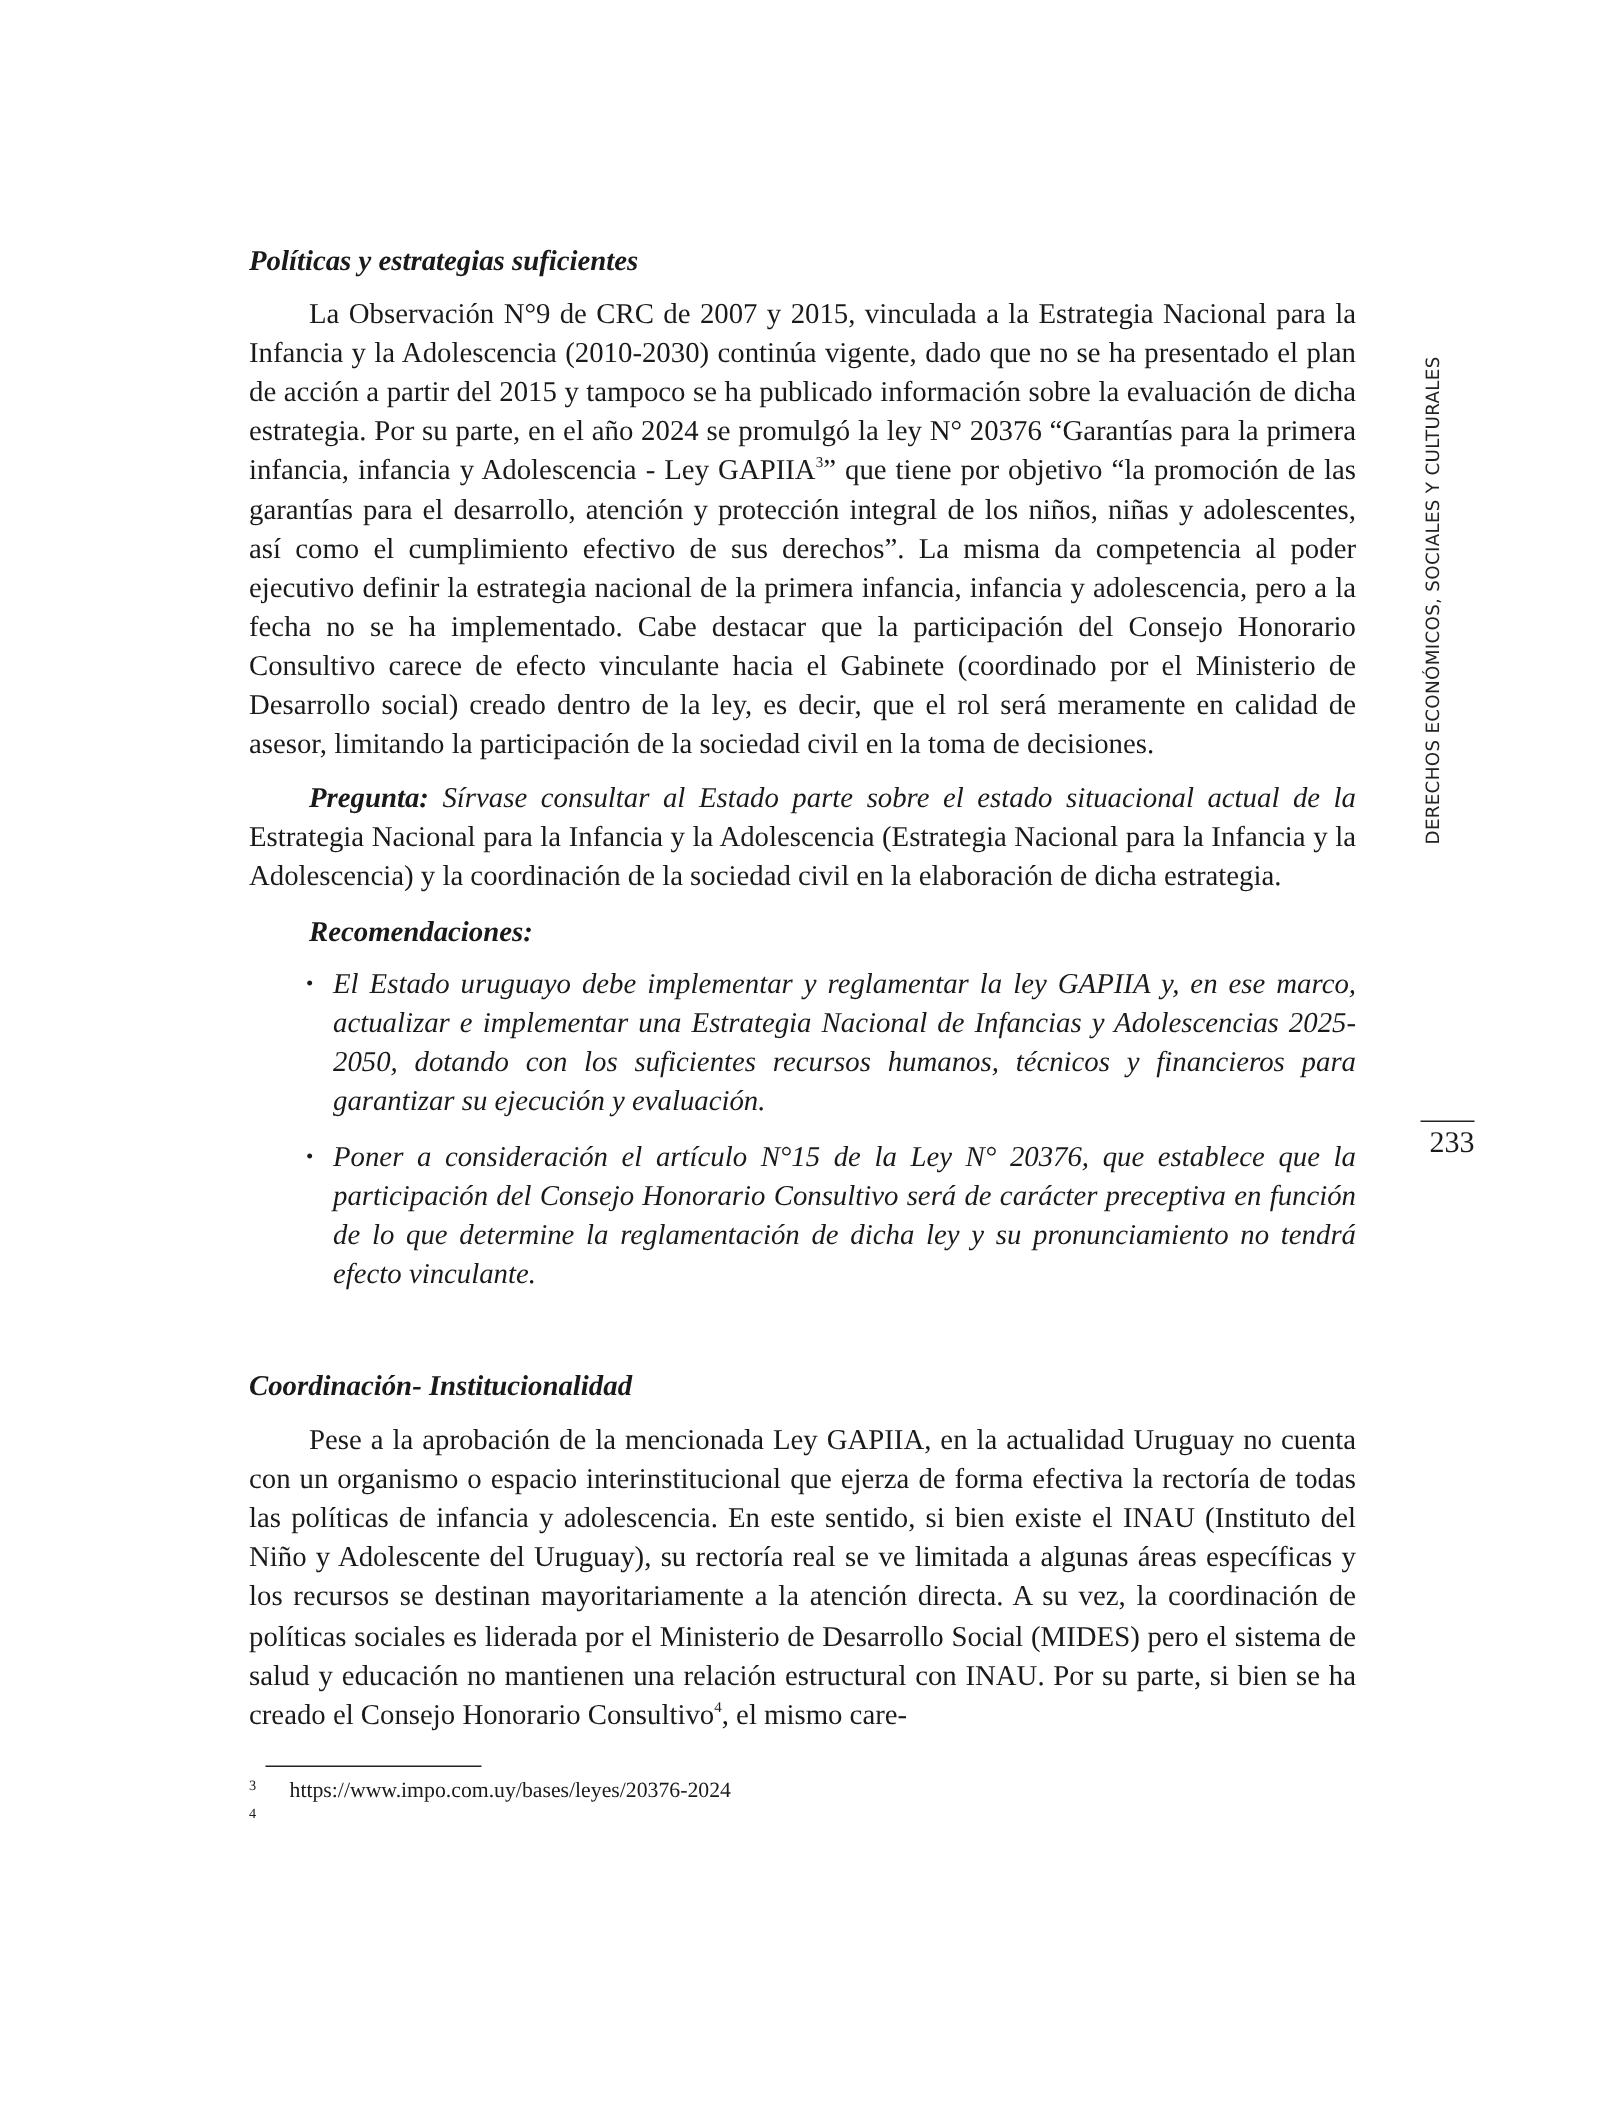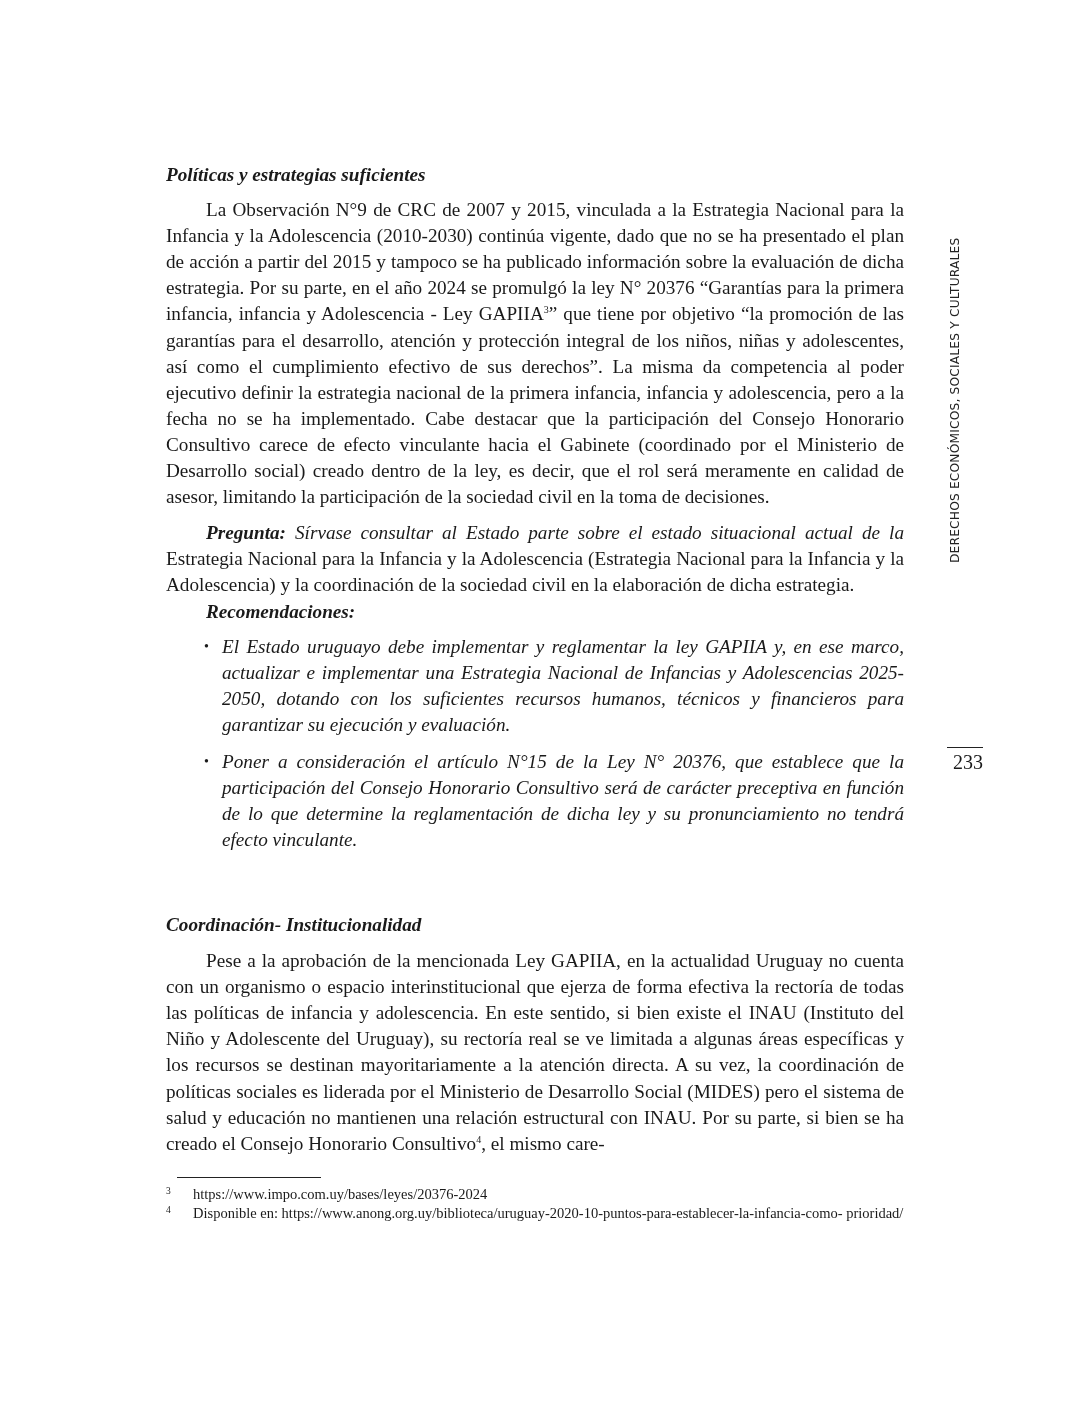--- a/index.html
+++ b/index.html
@@ -30,31 +30,31 @@
 
 <div class="page">
 
   <div class="sidebar-title">DERECHOS ECONÓMICOS, SOCIALES Y CULTURALES</div>
   <div class="page-number">233</div>
 
   <div class="body-text" style="top:162px;">
     <h3 class="section-heading" style="margin-bottom:9px;">Políticas y estrategias suficientes</h3>
     <p class="indent"><span>La Observación N°9 de CRC de 2007 y 2015, vinculada a la Estrategia Nacional para la Infancia y la Adolescencia (2010-2030) continúa vigente, dado que no se ha presentado el plan de acción a partir del 2015 y tampoco se ha publicado información sobre la evaluación de dicha estrategia. Por su parte, en el año 2024 se promulgó la ley N° 20376 “Garantías para la primera infancia, infancia y Adolescencia - Ley GAPIIA</span><sup>3</sup><span>” que tiene por objetivo “la promoción de las garantías para el desarrollo, atención y protección integral de los niños, niñas y adolescentes, así como el cumplimiento efectivo de sus derechos”. La misma da competencia al poder ejecutivo definir la estrategia nacional de la primera infancia, infancia y adolescencia, pero a la fecha no se ha implementado. Cabe destacar que la participación del Consejo Honorario Consultivo carece de efecto vinculante hacia el Gabinete (coordinado por el Ministerio de Desarrollo social) creado dentro de la ley, es decir, que el rol será meramente en calidad de asesor, limitando la participación de la sociedad civil en la toma de decisiones.</span></p>
     <p class="indent" style="margin-top:10px;"><span class="bi">Pregunta:</span><span class="it"> Sírvase consultar al Estado parte sobre el estado situacional actual de la</span><span> Estrategia Nacional para la Infancia y la Adolescencia (Estrategia Nacional para la Infancia y la Adolescencia) y la coordinación de la sociedad civil en la elaboración de dicha estrategia.</span></p>
-    <p class="indent bi" style="margin-bottom:9px;">Recomendaciones:</p>
+    <p class="indent bi" style="margin-top:10px; margin-bottom:9px;">Recomendaciones:</p>
     <ul class="list">
       <li><span class="bullet">•</span><span>El Estado uruguayo debe implementar y reglamentar la ley GAPIIA y, en ese marco, actualizar e implementar una Estrategia Nacional de Infancias y Adolescencias 2025-2050, dotando con los suficientes recursos humanos, técnicos y financieros para garantizar su ejecución y evaluación.</span></li>
       <li><span class="bullet">•</span><span>Poner a consideración el artículo N°15 de la Ley N° 20376, que establece que la participación del Consejo Honorario Consultivo será de carácter preceptiva en función de lo que determine la reglamentación de dicha ley y su pronunciamiento no tendrá efecto vinculante.</span></li>
     </ul>
   </div>
 
   <div class="body-text" style="top:912px;">
     <h3 class="section-heading" style="margin-bottom:10px;">Coordinación- Institucionalidad</h3>
     <p class="indent"><span>Pese a la aprobación de la mencionada Ley GAPIIA, en la actualidad Uruguay no cuenta con un organismo o espacio interinstitucional que ejerza de forma efectiva la rectoría de todas las políticas de infancia y adolescencia. En este sentido, si bien existe el INAU (Instituto del Niño y Adolescente del Uruguay), su rectoría real se ve limitada a algunas áreas específicas y los recursos se destinan mayoritariamente a la atención directa. A su vez, la coordinación de políticas sociales es liderada por el Ministerio de Desarrollo Social (MIDES) pero el sistema de salud y educación no mantienen una relación estructural con INAU. Por su parte, si bien se ha creado el Consejo Honorario Consultivo</span><sup>4</sup><span>, el mismo care-</span></p>
   </div>
 
   <div class="fn-rule"></div>
   <div class="footnotes">
     <div class="fn"><span class="fn-mark">3</span><span>https://www.impo.com.uy/bases/leyes/20376-2024</span></div>
-    <div class="fn"><span class="fn-mark">4</span><span>Disponible en: https://www.anong.org.uy/biblioteca/uruguay-2020-10-puntos-para-establecer-la-infancia-como- prioridad/</span></div>
+    <div class="fn"><span class="fn-mark">4</span></div>
   </div>
 
 </div>
 
 </body></html>

